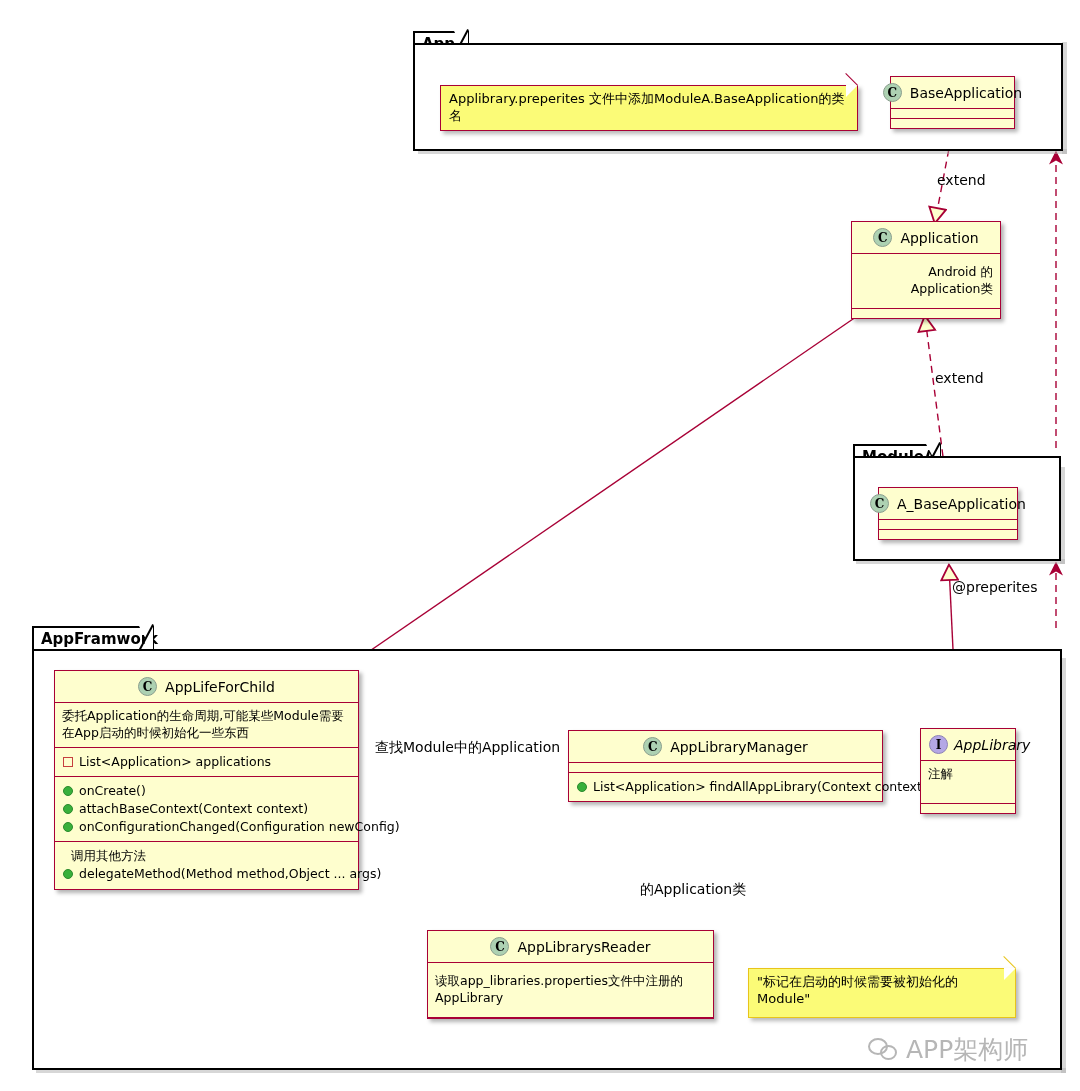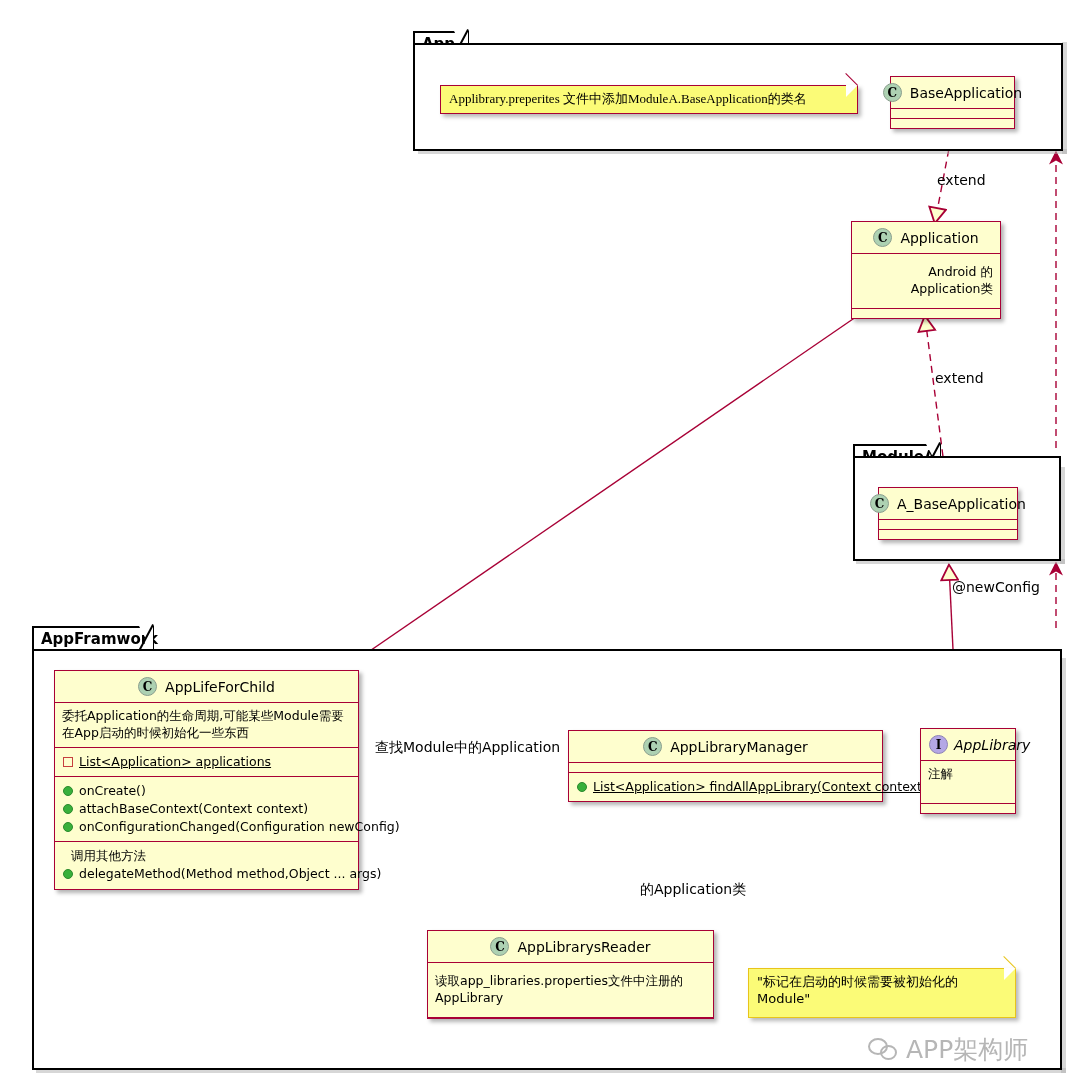--- a/index.html
+++ b/index.html
@@ -120,21 +120,21 @@
 
   .iface-name { font-style: italic; }
 
   .member {
     display: flex;
     align-items: center;
     gap: 6px;
     white-space: nowrap;
     line-height: 1.45;
   }
-  .member .txt { text-decoration: underline; }
+  .member .txt { }
   .member .txt.nounder { text-decoration: none; }
   .plain-line { white-space: nowrap; line-height: 1.45; padding-left: 9px; }
 
   .dot {
     width: 8px; height: 8px;
     border-radius: 50%;
     background: #38B03B;
     border: 1px solid #2b8a2d;
     flex: none;
     margin-left: 1px;
@@ -264,21 +264,21 @@
 
   <div class="pkg-shadow" style="left:1062px; top:42px; width:5px; height:112px;"></div>
   <div class="pkg-shadow" style="left:418px; top:149px; width:649px; height:5px;"></div>
   <div class="pkg-tab" style="left:413px; top:31px; width:56px;">
     <span>App</span>
     <span class="notch"></span>
     <span class="notch-line"></span>
   </div>
   <div class="pkg" style="left:413px; top:43px; width:650px; height:108px;"></div>
 
-  <div class="note" style="left:440px; top:85px; width:418px;font-family:Liberation Serif, serif;">
+  <div class="note" style="left:440px; top:85px; width:418px;">
     <span class="fold"></span>
     <span class="fold-line"></span>
     <span>Applibrary.preperites 文件中添加ModuleA.BaseApplication的类名</span>
   </div>
 
   <div class="cls" style="left:890px; top:76px; width:125px;">
     <div class="cls-title">
       <span class="badge c">C</span>
       <span>BaseApplication</span>
     </div>
@@ -316,21 +316,21 @@
     <div class="cls-title">
       <span class="badge c">C</span>
       <span>A_BaseApplication</span>
     </div>
     <div class="sep"></div>
     <div class="cls-sect empty"></div>
     <div class="sep"></div>
     <div class="cls-sect empty"></div>
   </div>
 
-  <div class="elabel" style="left:952px; top:579px;">@newConfig</div>
+  <div class="elabel" style="left:952px; top:579px;">@preperites</div>
 
   <div class="pkg-shadow" style="left:1061px; top:658px; width:5px; height:415px;"></div>
   <div class="pkg-shadow" style="left:36px; top:1068px; width:1030px; height:5px;"></div>
   <div class="pkg-tab" style="left:32px; top:626px; width:122px;">
     <span>AppFramwork</span>
     <span class="notch"></span>
     <span class="notch-line"></span>
   </div>
   <div class="pkg" style="left:32px; top:649px; width:1030px; height:421px;"></div>
 

